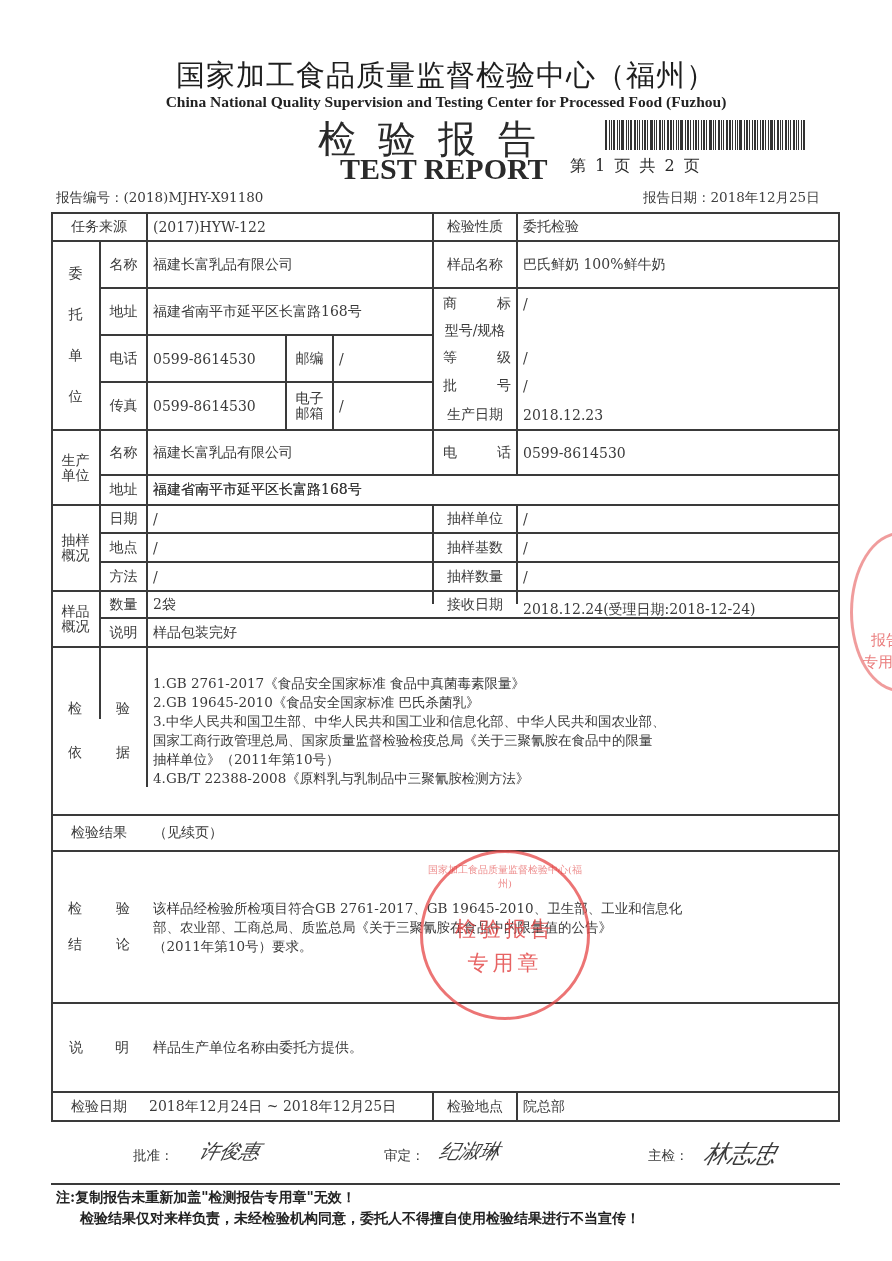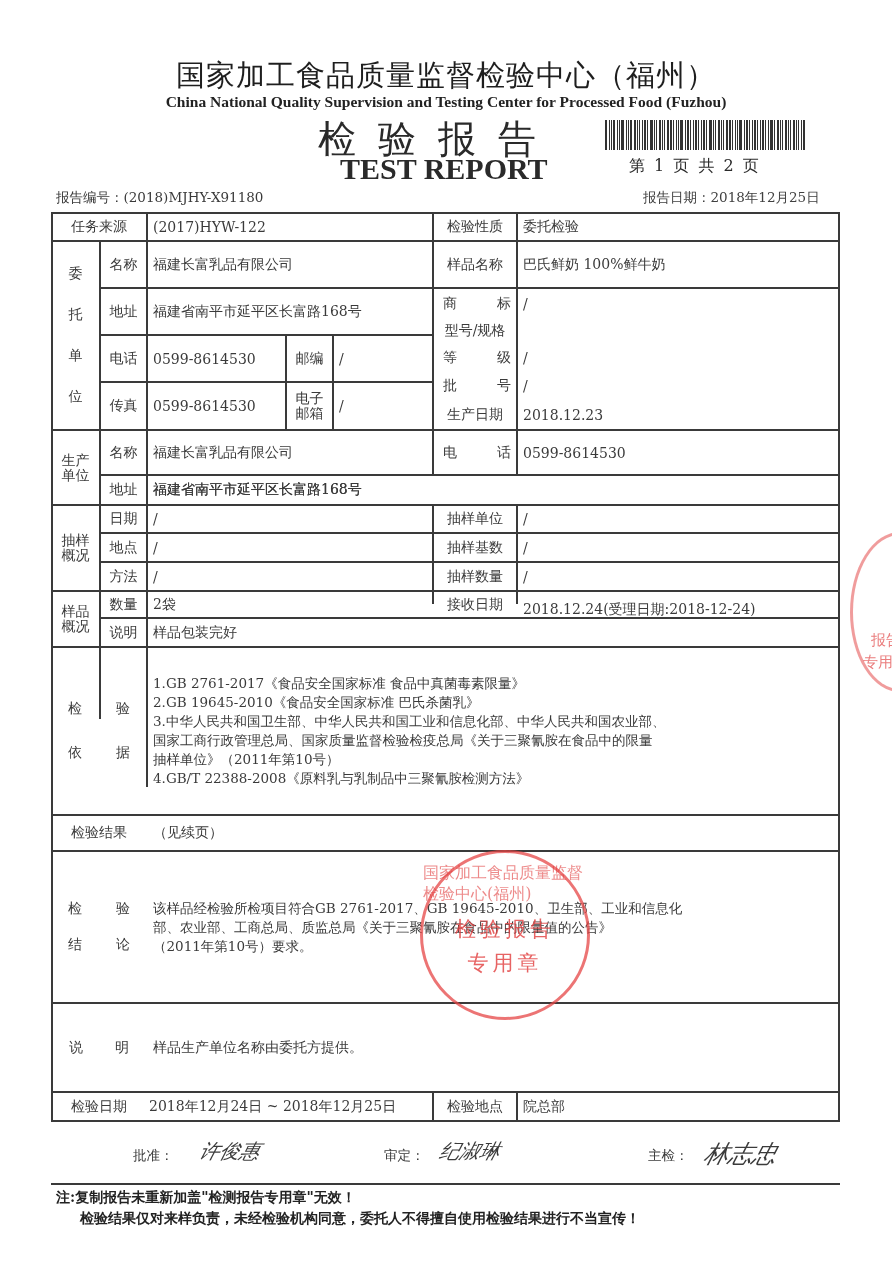--- a/index.html
+++ b/index.html
@@ -5,40 +5,40 @@
   html, body { margin: 0; padding: 0; background: #ffffff; }
   body { width: 892px; height: 1261px; position: relative; overflow: hidden;
          font-family: "DejaVu Serif", "Liberation Serif", serif; color: #2a2a2a; }
   .abs { position: absolute; }
   .title-cn { left: 0; width: 892px; top: 56px; text-align: center; font-size: 29px; letter-spacing: 1px; color: #1e1e1e; }
   .title-en { left: 0; width: 892px; top: 93px; text-align: center; font-family: "Liberation Serif", serif; font-weight: bold; font-size: 15.5px; color: #222; }
   .report-cn { left: 318px; top: 114px; font-size: 38px; letter-spacing: 22px; color: #2a2a2a; }
   .report-en { left: 340px; top: 152px; font-family: "Liberation Serif", serif; font-weight: bold; font-size: 30px; color: #2a2a2a; }
   .barcode { left: 605px; top: 120px; width: 212px; height: 30px; display: flex; gap: 0; }
   .barcode span { display: block; height: 100%; background: #333; }
-  .page-info { left: 629px; top: 156px; font-size: 16px; letter-spacing: 2px; }
+  .page-info { left: 570px; top: 156px; font-size: 16px; letter-spacing: 2px; }
   .report-no { left: 56px; top: 189px; font-size: 13.5px; color: #3a3a3a; }
   .report-date { left: 597px; top: 189px; font-size: 13.5px; color: #404040; margin-left: 46px; }
 
   .tbl { left: 51px; top: 212px; width: 789px; height: 910px; }
   .cell { position: absolute; box-sizing: border-box; font-size: 14px; color: #3a3a3a;
           display: flex; align-items: center; padding-left: 6px; white-space: nowrap; }
   .center { justify-content: center; padding-left: 0; }
   .vline { position: absolute; width: 2px; background: #3a3a3a; }
   .hline { position: absolute; height: 2px; background: #3a3a3a; }
   .lbl-stack { flex-direction: column; justify-content: center; align-items: center; padding-left: 0; line-height: 1.05; }
   .vert { flex-direction: column; justify-content: space-around; align-items: center; padding: 12px 0; }
   .spread { justify-content: space-between; padding: 0 6px 0 10px; }
   .basis { font-size: 13.5px; line-height: 19px; white-space: normal; align-items: center; }
   .basis div { margin: 0; }
   .concl { font-size: 13.5px; line-height: 19px; white-space: normal; }
 
   .stamp { left: 420px; top: 850px; width: 170px; height: 170px; border: 3px solid rgba(230,70,70,0.75); border-radius: 50%; box-sizing: border-box; }
   .stamp-text { position: absolute; left: 0; width: 100%; text-align: center; color: rgba(225,60,60,0.8); font-size: 21px; letter-spacing: 4px; }
-  .stamp-ring { position: absolute; left: 0; top: 10px; width: 100%; text-align: left; color: rgba(225,60,60,0.6); font-size: 16px; }
+  .stamp-ring { position: absolute; left: 0; top: 10px; width: 100%; text-align: center; color: rgba(225,60,60,0.6); font-size: 10px; }
   .stamp-edge { left: 850px; top: 532px; width: 100px; height: 160px; border: 3px solid rgba(230,90,90,0.6); border-radius: 50%; box-sizing: border-box; border-right: none; }
   .stamp-edge span { position: absolute; color: rgba(225,70,70,0.7); font-size: 15px; }
 
   .sig-label { font-size: 13.5px; top: 1147px; color: #3a3a3a; }
   .sig { font-family: "DejaVu Serif", serif; font-style: italic; top: 1138px; font-size: 20px; color: #3b3b3b; transform: skewX(-15deg); }
   .foot-line { left: 51px; top: 1183px; width: 789px; height: 2px; background: #3a3a3a; }
   .note1 { left: 56px; top: 1189px; font-size: 14px; font-weight: bold; color: #222; }
   .note2 { left: 80px; top: 1210px; font-size: 14px; font-weight: bold; color: #222; }
 </style>
 </head>

